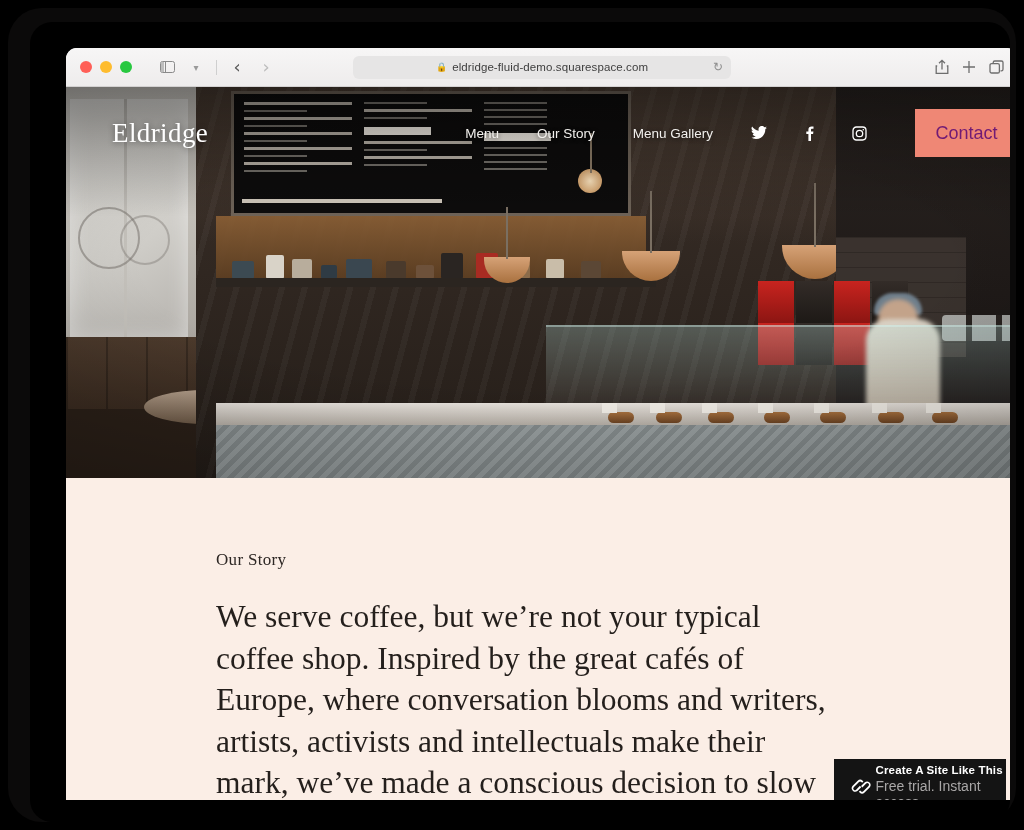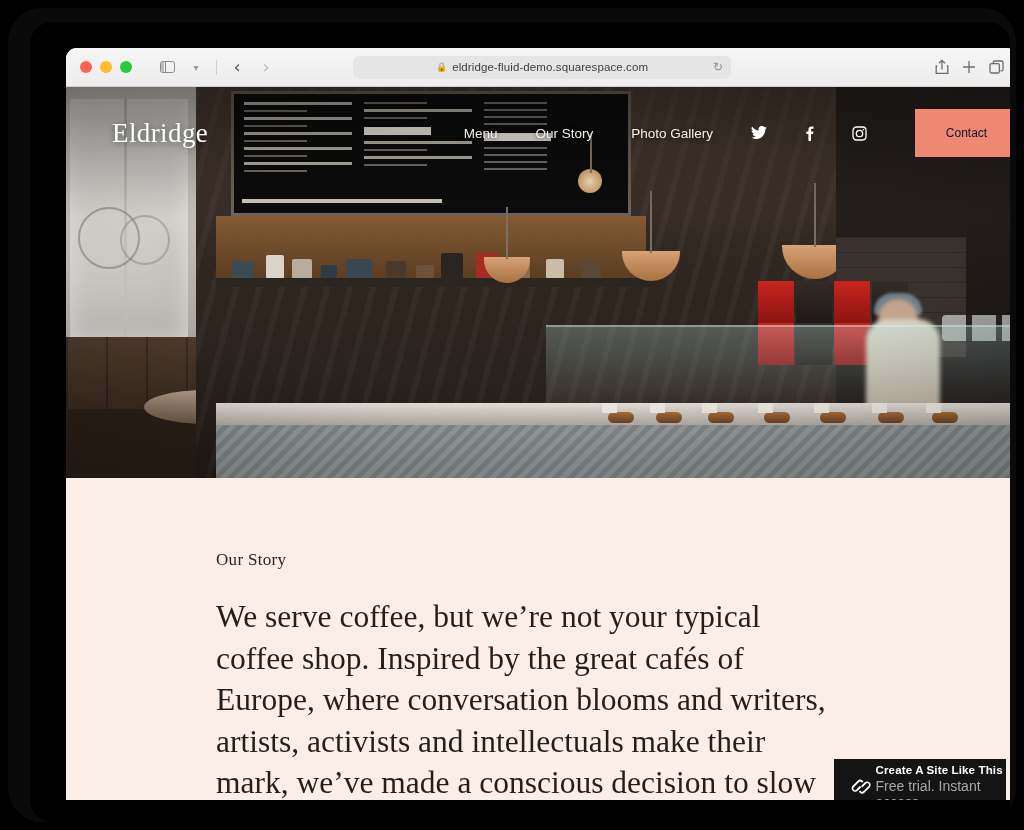--- a/index.html
+++ b/index.html
@@ -144,21 +144,21 @@
 
   
   .nav { position:absolute; left:0; top:0; width:100%; height:92px; display:flex;
     align-items:center; padding: 0 0 0 46px; z-index: 5; }
   .logo { font-family:"Liberation Serif", serif; font-size:27px; color:#fff; letter-spacing:.4px;
     text-shadow: 0 1px 6px rgba(0,0,0,.45); font-weight: 400; }
   .nav-right { margin-left:auto; display:flex; align-items:center; gap:38px; padding-right: 0; }
   .nav-link { color:#f2f0ed; font-size:13.5px; text-shadow:0 1px 4px rgba(0,0,0,.6); }
   .soc { color:#fff; display:flex; align-items:center; }
   .contact-btn { margin-left: 10px; width:103px; height:48px; display:flex; align-items:center;
-    justify-content:center; color:#0f172a; font-size:12px;text-align:right; }
+    justify-content:center; color:#701a75; font-size:18px;text-align:right; }
 
   
   .story { padding: 72px 0 0 150px; }
   .eyebrow { font-family:"Liberation Serif", serif; font-size:17px; color:#2d2724; letter-spacing:.3px; }
   .story-body { font-family:"Liberation Serif", serif; font-size:31.5px; line-height:1.32;
     color:#241f1c; width: 620px; margin-top: 26px; }
 
   
   .sqs {
     position:absolute; right:12px; bottom:-6px; width:172px; height:55px; background:#141414;
@@ -341,21 +341,21 @@
             <div class="h-layer counter-face"></div>
 
             <div class="h-layer vignette"></div>
             <div class="h-layer hero-dim"></div>
 
             <div class="nav">
               <div class="logo">Eldridge</div>
               <div class="nav-right">
                 <a class="nav-link">Menu</a>
                 <a class="nav-link">Our Story</a>
-                <a class="nav-link">Photo Gallery</a>
+                <a class="nav-link">Menu Gallery</a>
                 <span class="soc">
                   <svg width="16" height="14" viewBox="0 0 16 14" fill="#fff">
                     <path d="M16 1.7c-.6.3-1.2.4-1.9.5.7-.4 1.2-1 1.4-1.8-.6.4-1.3.6-2.1.8A3.3 3.3 0 007.6 4c0 .3 0 .5.1.8A9.3 9.3 0 011.1.6 3.3 3.3 0 002.1 5c-.5 0-1-.2-1.5-.4 0 1.6 1.1 2.9 2.6 3.2-.3.1-.6.1-.9.1h-.6c.4 1.3 1.6 2.3 3.1 2.3A6.6 6.6 0 010 11.6 9.3 9.3 0 005 13c6 0 9.3-5 9.3-9.3v-.4c.6-.5 1.2-1 1.7-1.6z"></path>
                   </svg>
                 </span>
                 <span class="soc">
                   <svg width="9" height="15" viewBox="0 0 9 15" fill="#fff">
                     <path d="M6 15V8h2.1l.3-2.5H6V4c0-.7.2-1.2 1.2-1.2h1.3V.6C8.3.5 7.5.5 6.6.5 4.7.5 3.4 1.6 3.4 3.7v1.8H1.3V8h2.1v7H6z"></path>
                   </svg>
                 </span>

